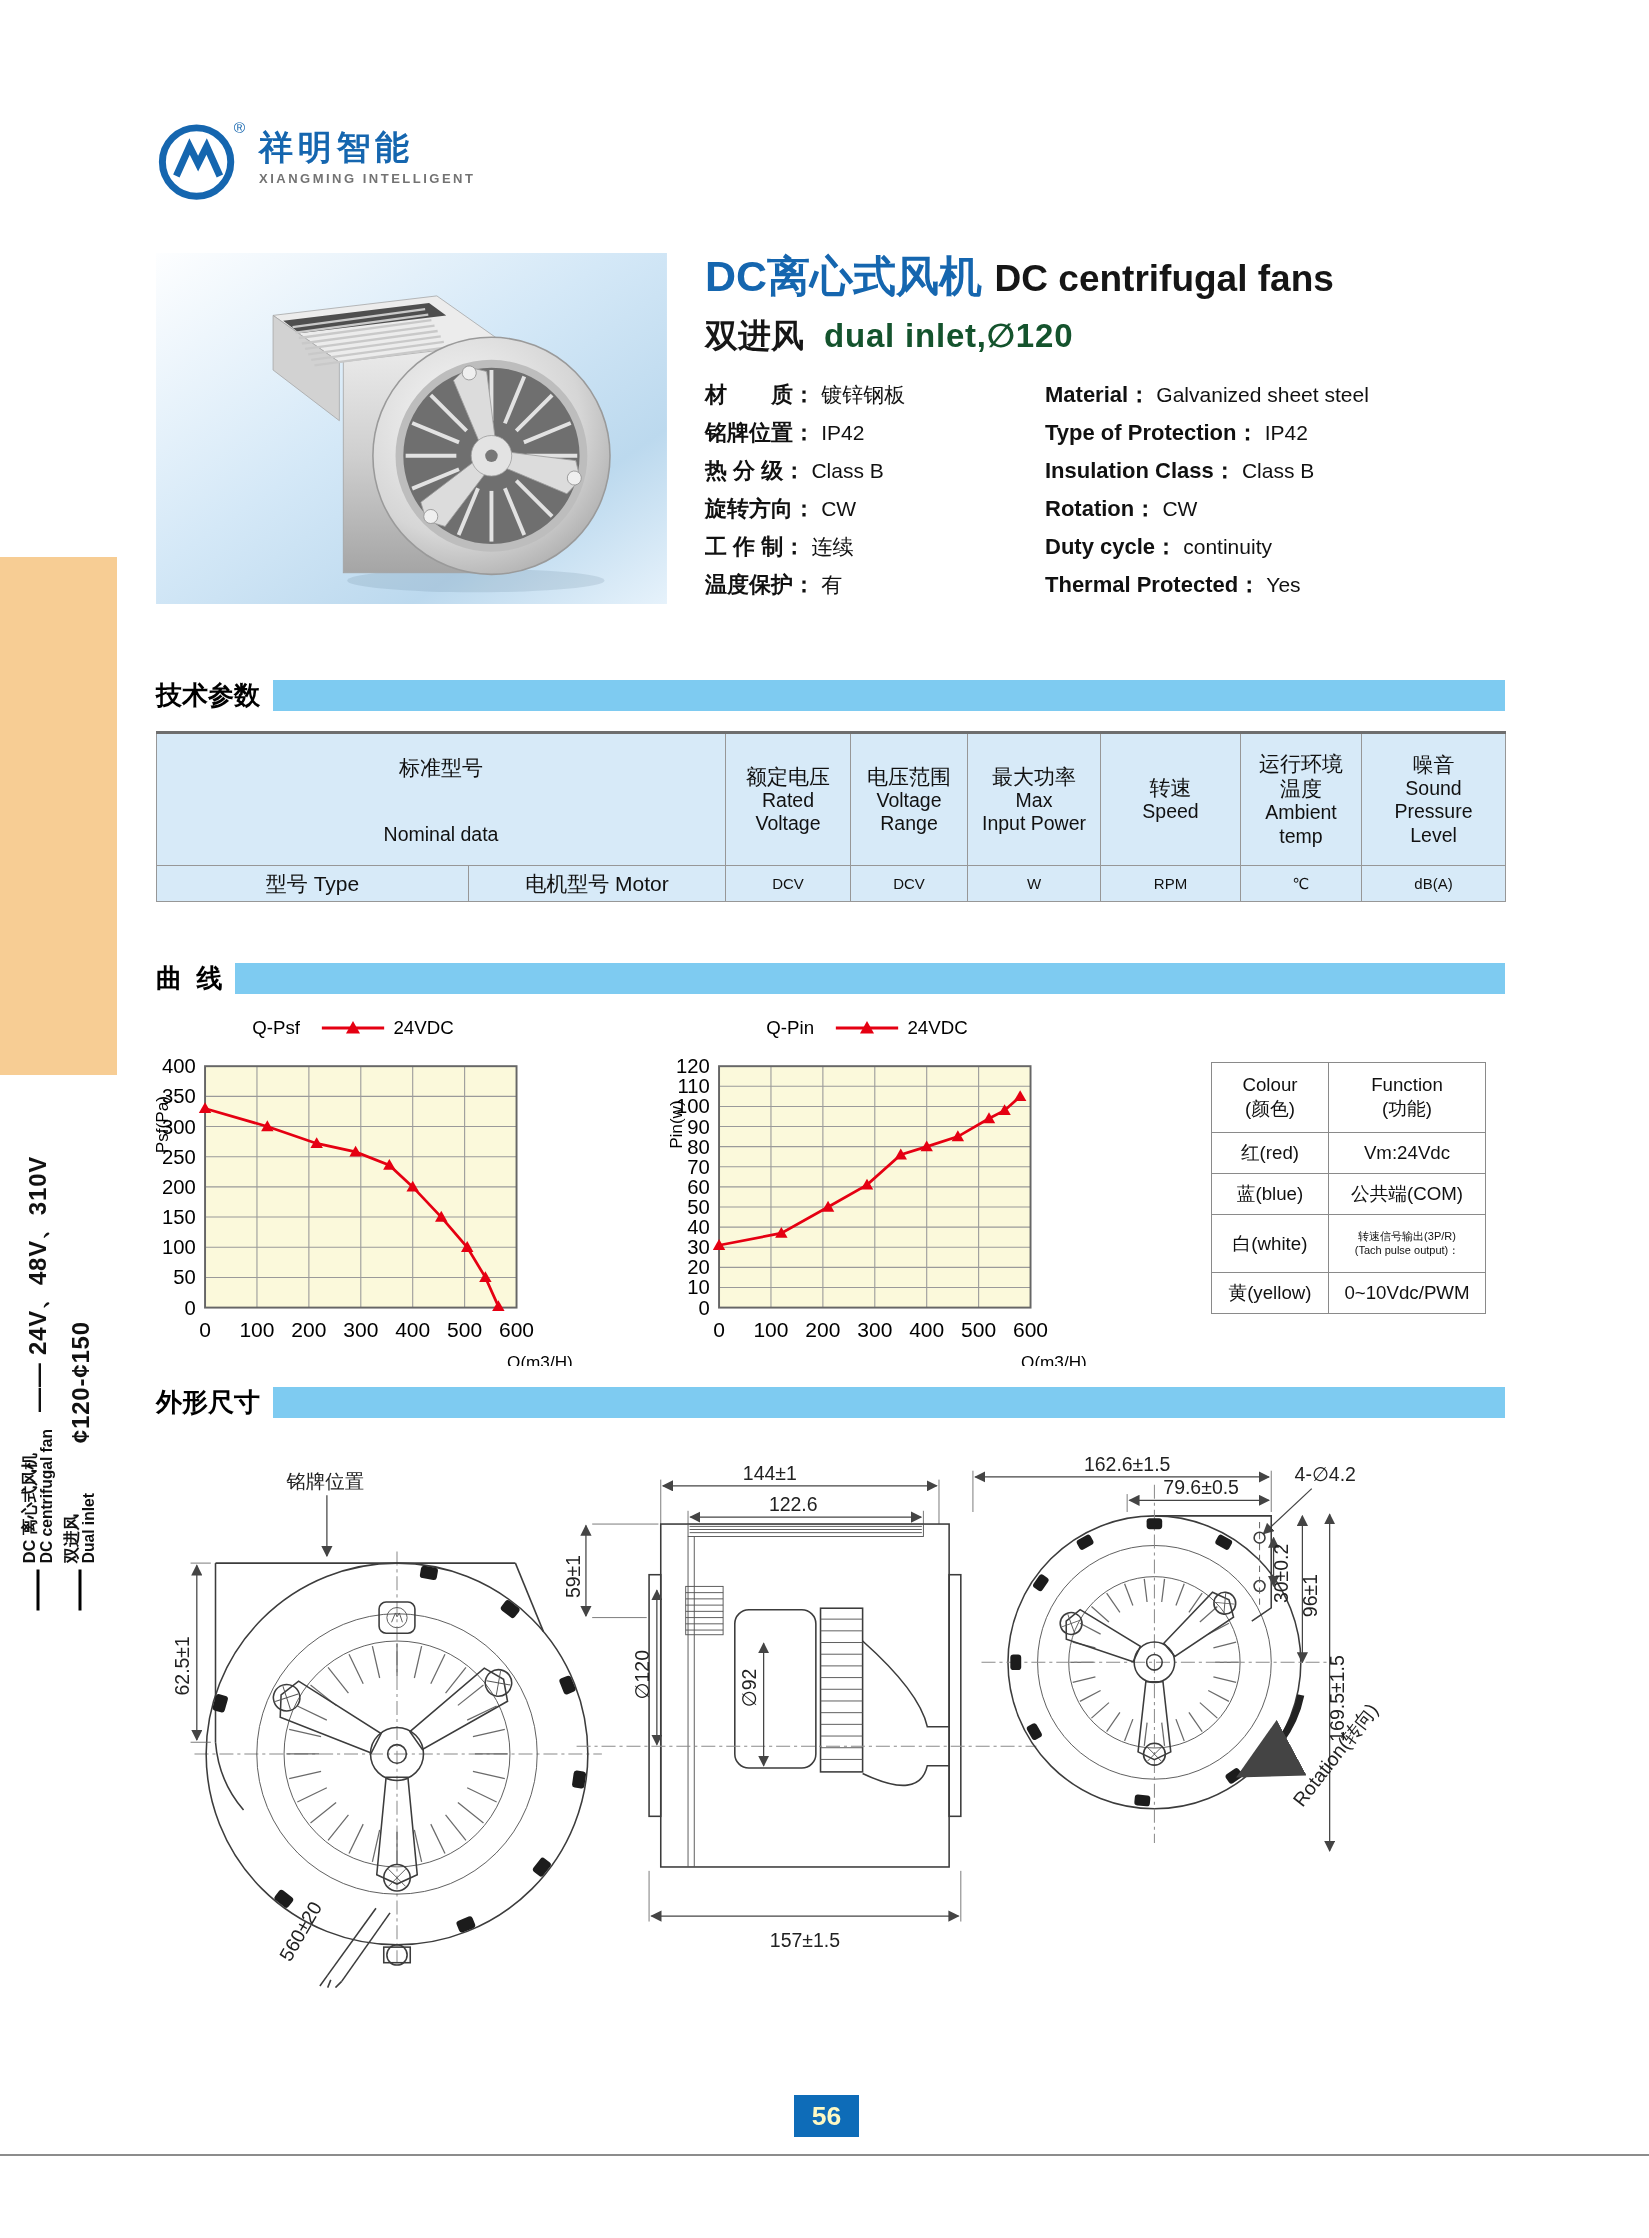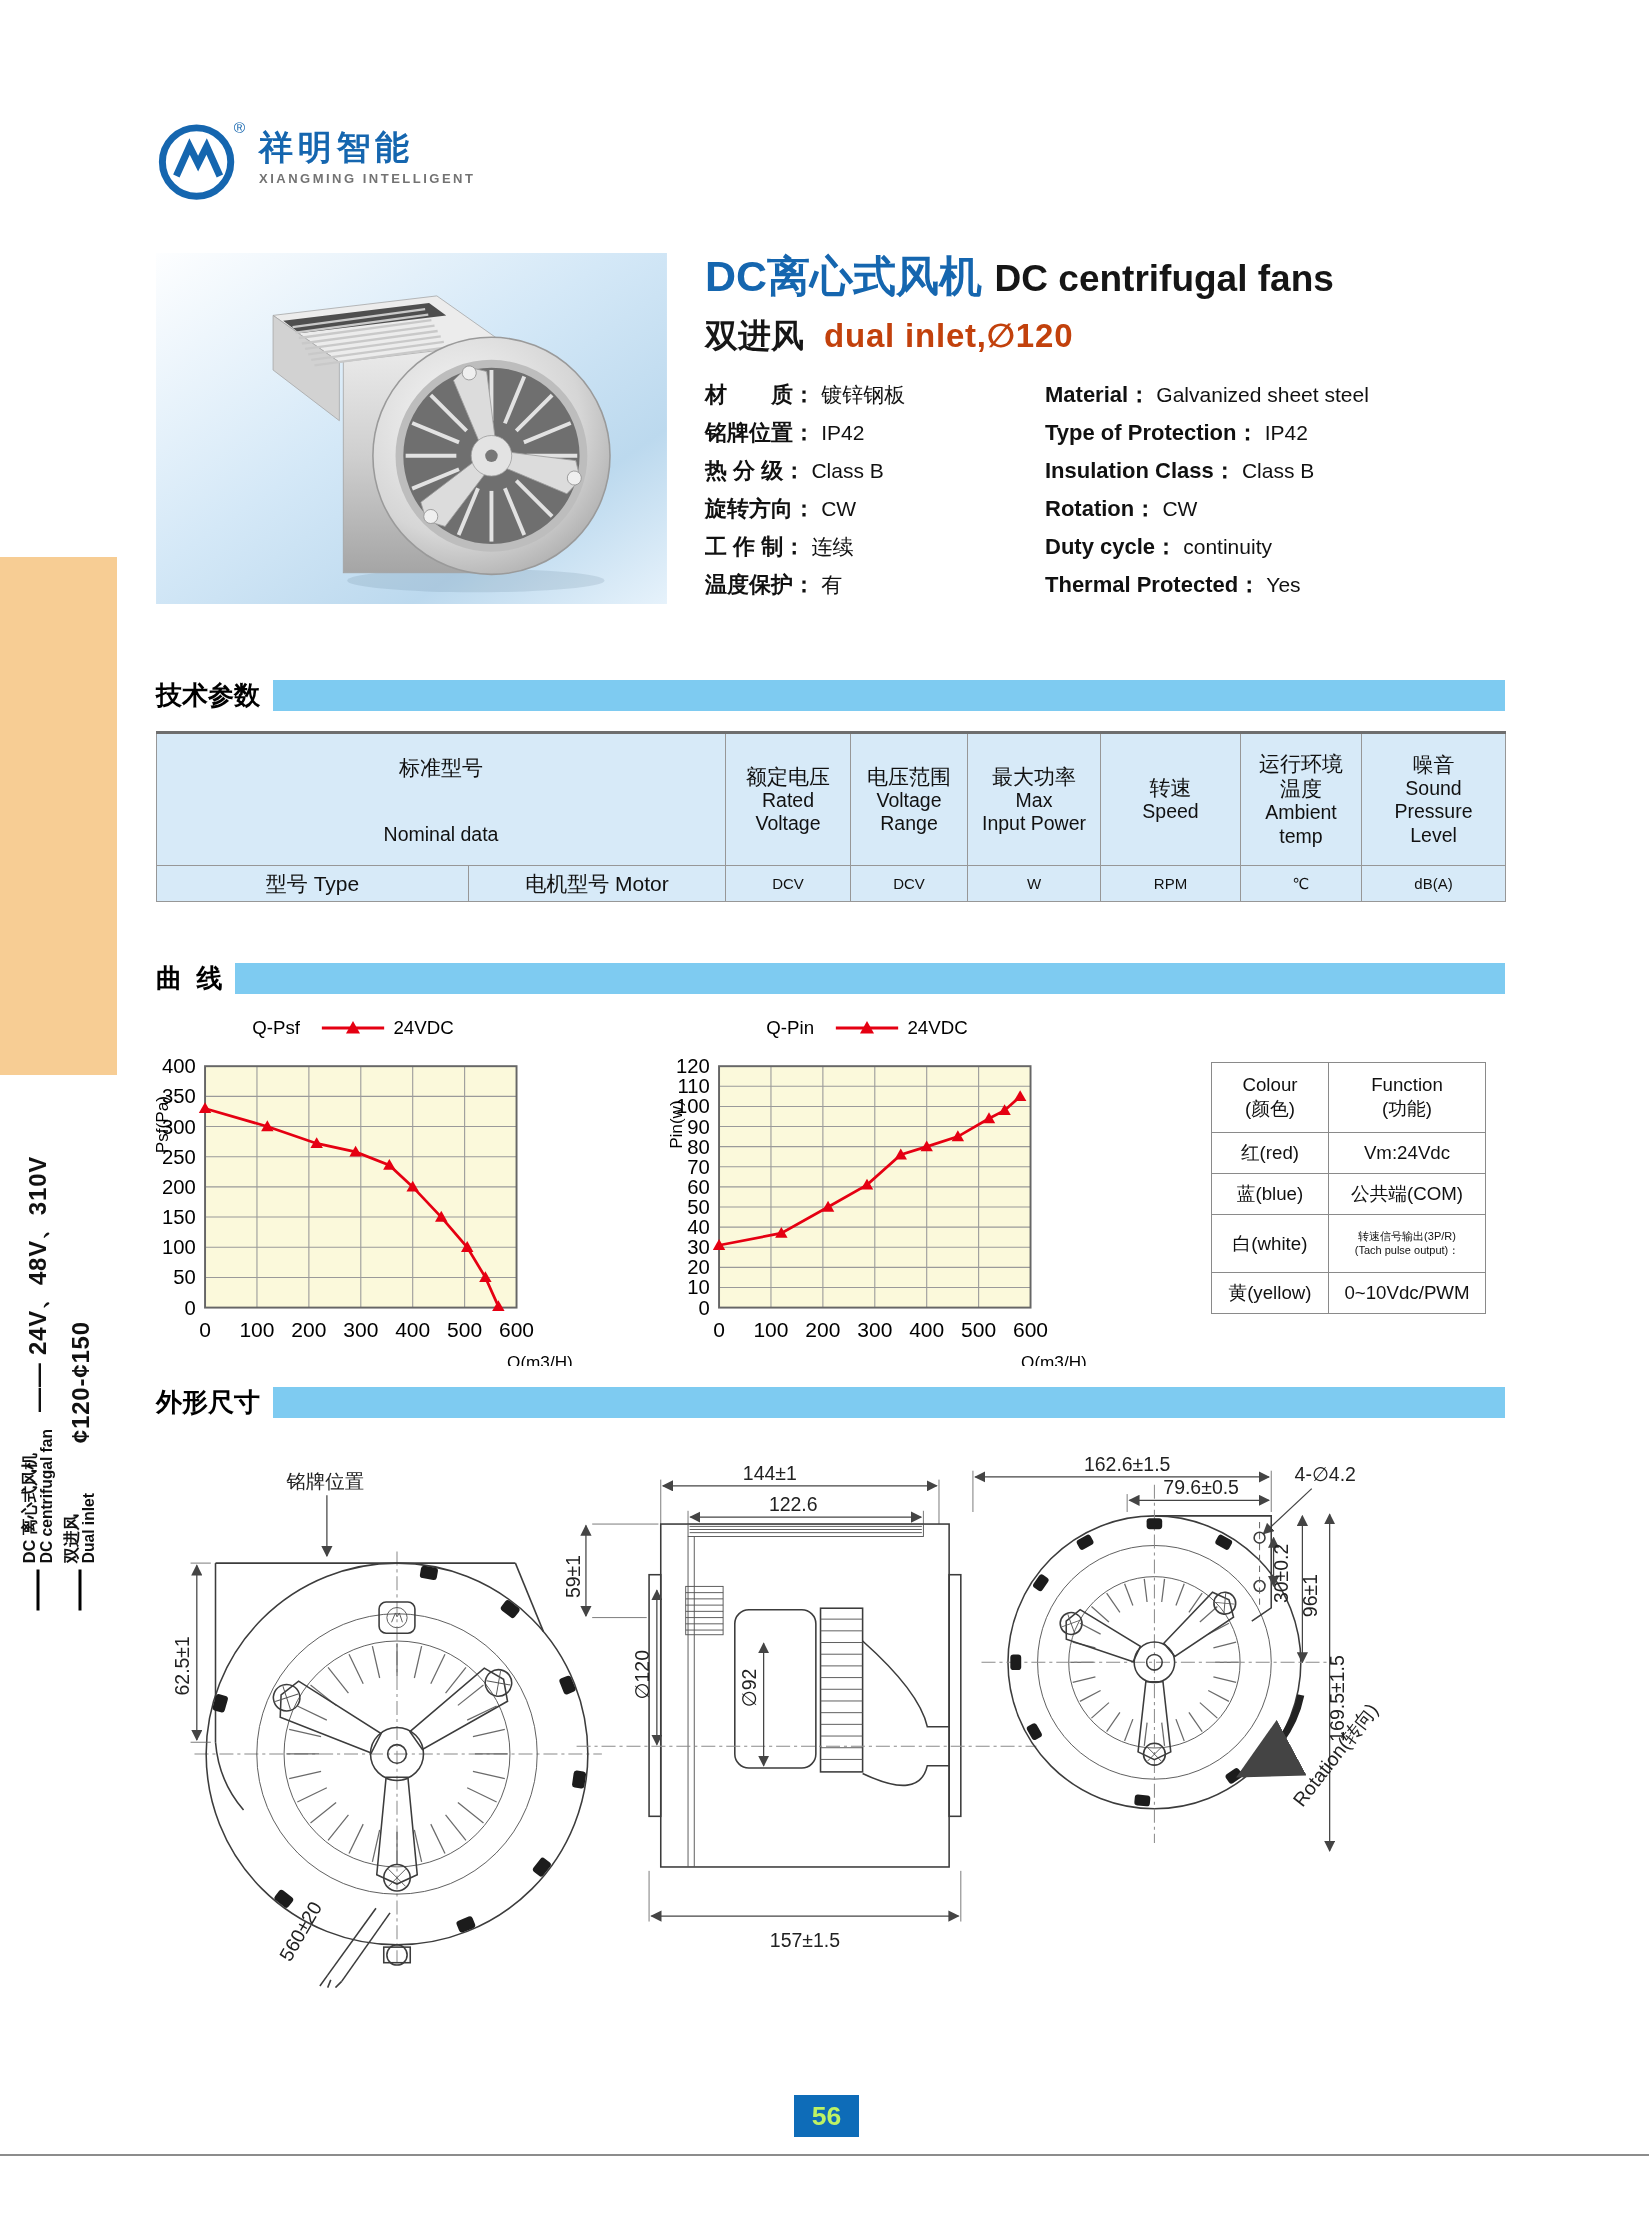--- a/index.html
+++ b/index.html
@@ -8,21 +8,21 @@
   .abs{position:absolute;}
 
   
   .logo-text-cn{font-size:34px;font-weight:bold;color:#1566af;letter-spacing:4.7px;line-height:1;}
   .logo-text-en{font-size:13px;font-weight:bold;color:#737373;letter-spacing:2.5px;margin-top:7px;}
 
   
   .title-cn{font-size:43px;font-weight:bold;color:#1566af;}
   .title-en{font-size:37px;font-weight:600;color:#161616;margin-left:12.5px;}
   .sub-cn{font-size:33px;font-weight:bold;color:#161616;}
-  .sub-en{font-size:33px;font-weight:bold;color:#c2410c;margin-left:20px;letter-spacing:0.8px;}
+  .sub-en{font-size:33px;font-weight:bold;color:#14532d;margin-left:20px;letter-spacing:0.8px;}
   .srow{height:38px;display:flex;align-items:center;font-size:21px;}
   .srow b{font-size:22px;font-weight:bold;}
   .srow span{margin-left:6.2px;}
 
   
   .sidebar{left:0;top:557px;width:117px;height:518px;background:#f7cd94;}
   .sb-rot{position:absolute;left:-200px;top:758px;width:518px;height:117px;
           transform:rotate(-90deg);display:flex;flex-direction:column;justify-content:center;
           gap:7.8px;padding-left:22px;box-sizing:border-box;}
   .sb-row{display:flex;align-items:center;}
@@ -67,21 +67,21 @@
   .dw{stroke:#3c3c3c;stroke-width:2;fill:none;}
   .dwthin{stroke:#555;stroke-width:1.2;fill:none;}
   .tab{fill:#1c1c1c;stroke:none;}
   .dim{stroke:#444;stroke-width:1.6;fill:none;}
   .ext{stroke:#666;stroke-width:1.1;}
   .dimt{font-size:25px;fill:#222;}
   .cl{stroke:#8a8a8a;stroke-width:1.3;stroke-dasharray:18 5 4 5;fill:none;}
   .dash{stroke:#666;stroke-width:1.3;stroke-dasharray:8 6;fill:none;}
 
   
-  .pagebadge{left:794px;top:2095px;width:65px;height:42px;background:#0e6cb8;color:#bef264;
+  .pagebadge{left:794px;top:2095px;width:65px;height:42px;background:#0e6cb8;color:#fef9c3;
              font-size:26.5px;font-weight:bold;display:flex;align-items:center;justify-content:center;}
   .botline{left:0;top:2154px;width:1649px;height:2.3px;background:#8c8c8c;}
 </style>
 </head>
 <body>
 
 <div id="page">
 
   <div class="abs" style="left:156px;top:117px;display:flex;">
     <svg width="92" height="87" viewBox="0 0 118 112">

